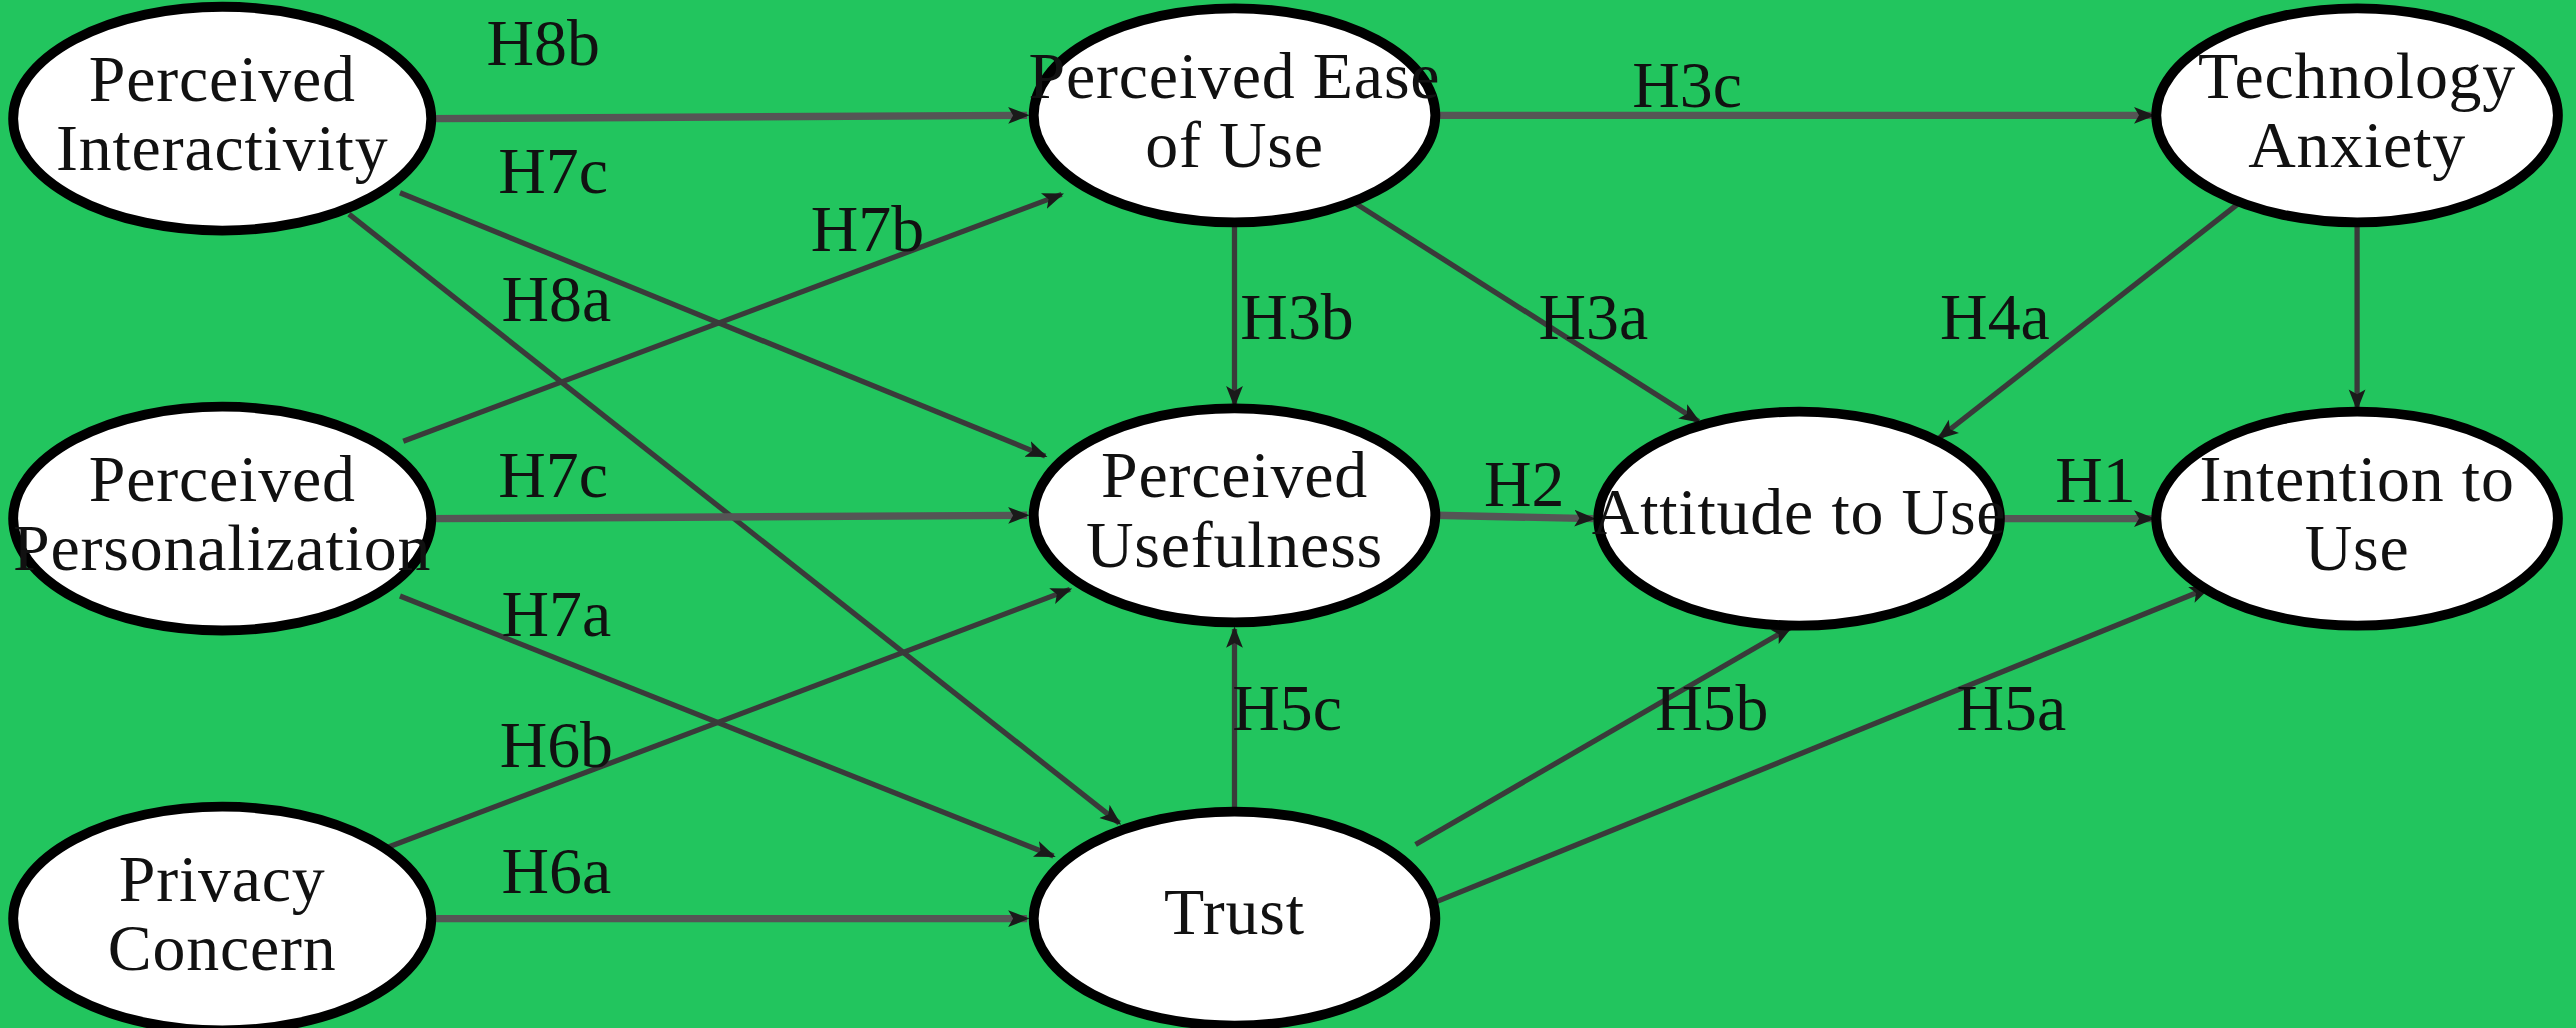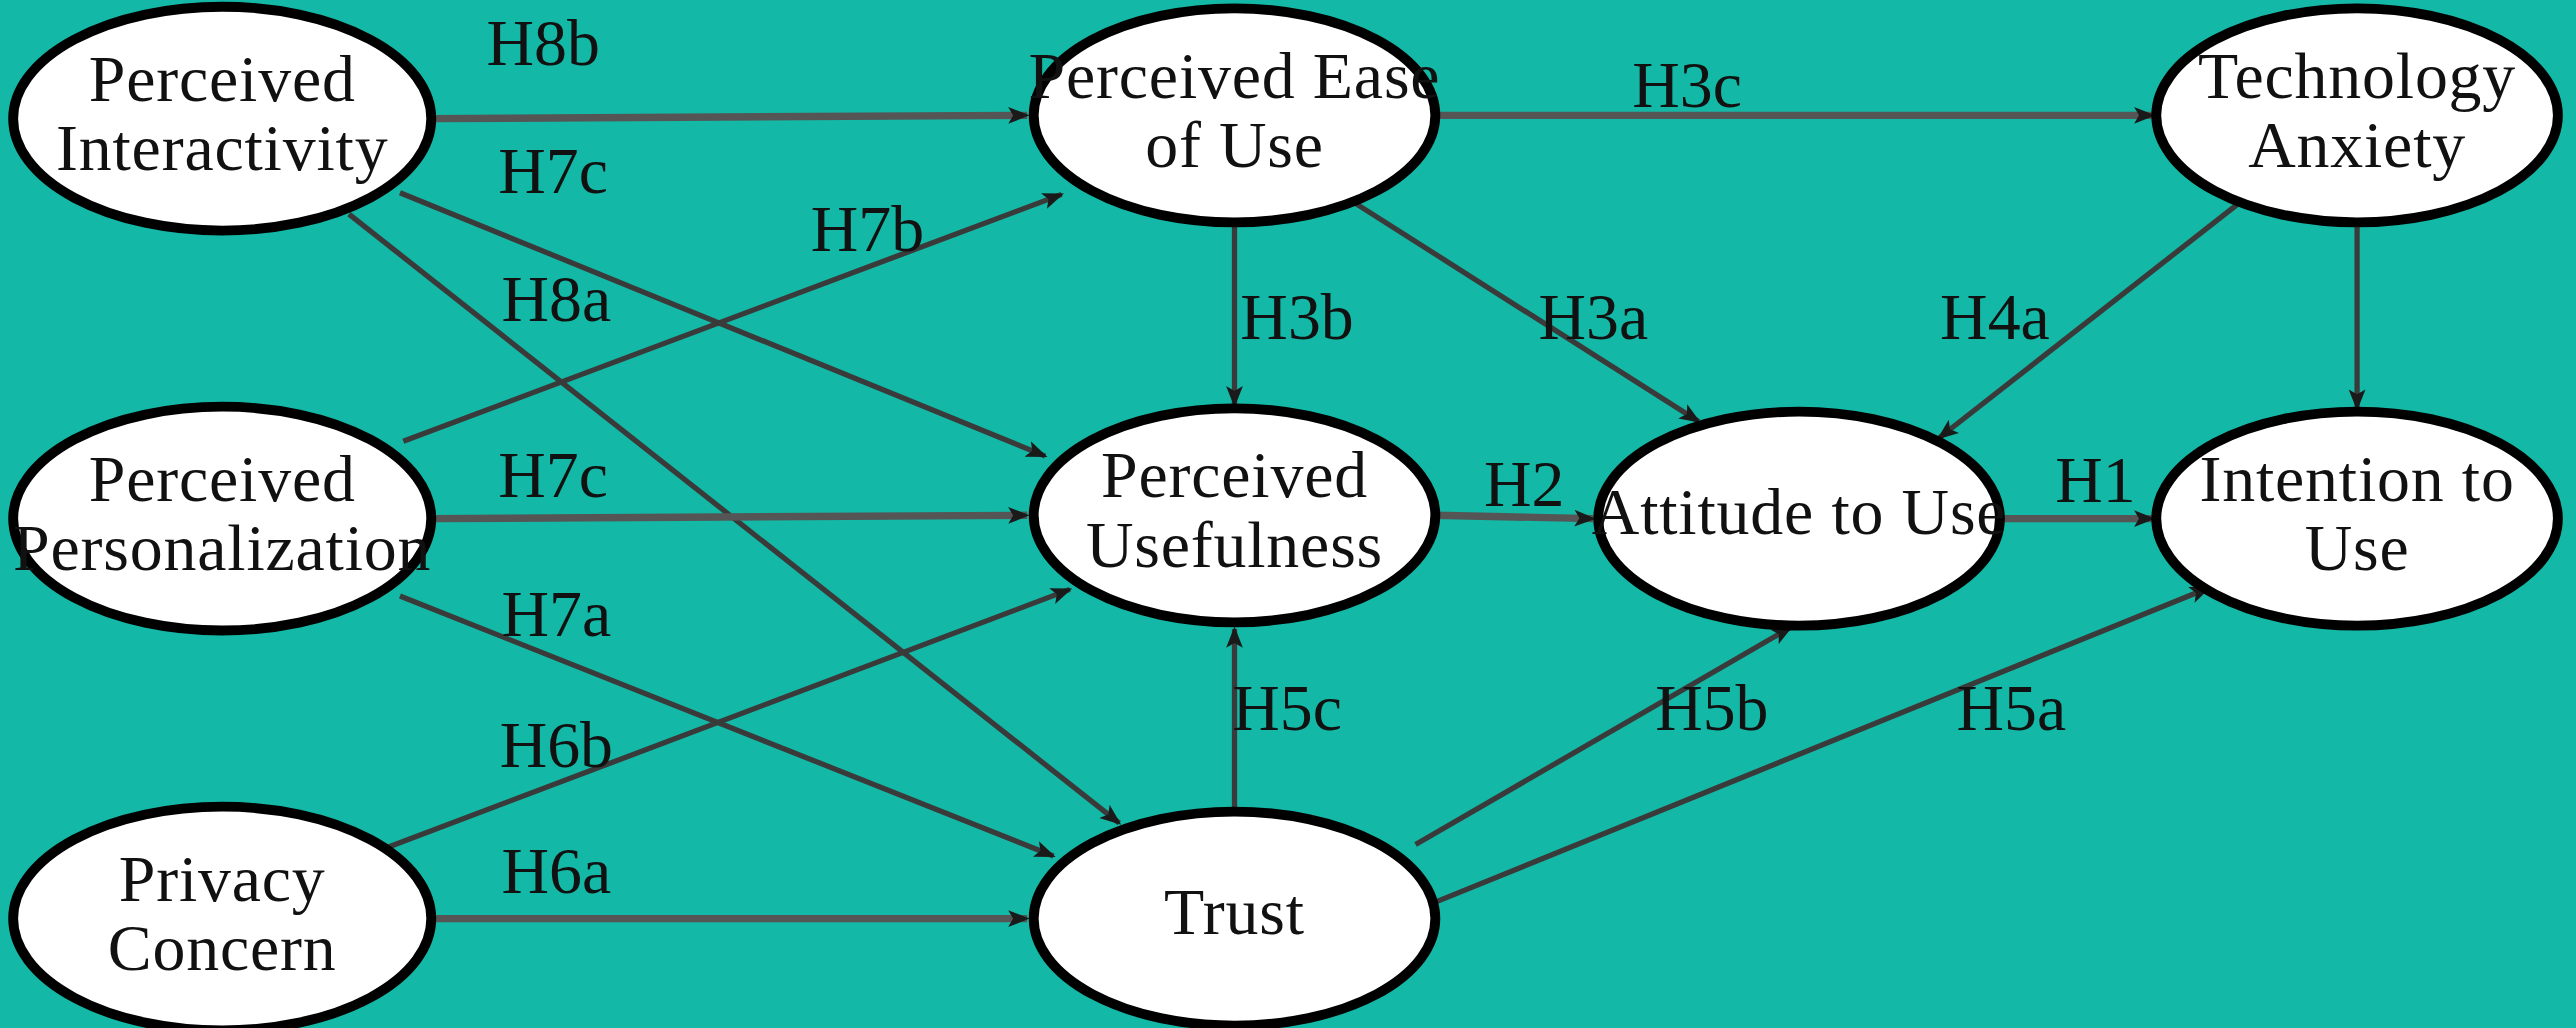--- a/index.html
+++ b/index.html
@@ -8,21 +8,21 @@
     padding: 0;
     background: #ffffff;
   }
   body {
     font-family: "Liberation Serif", "DejaVu Serif", serif;
   }
   #diagram-root {
     position: relative;
     width: 2576px;
     height: 1029px;
-    background: #14b8a6;
+    background: #22c55e;
     overflow: hidden;
   }
   #model-svg {
     display: block;
     width: 2576px;
     height: 1029px;
   }
   .node-ellipse {
     fill: #ffffff;
     stroke: #000000;

